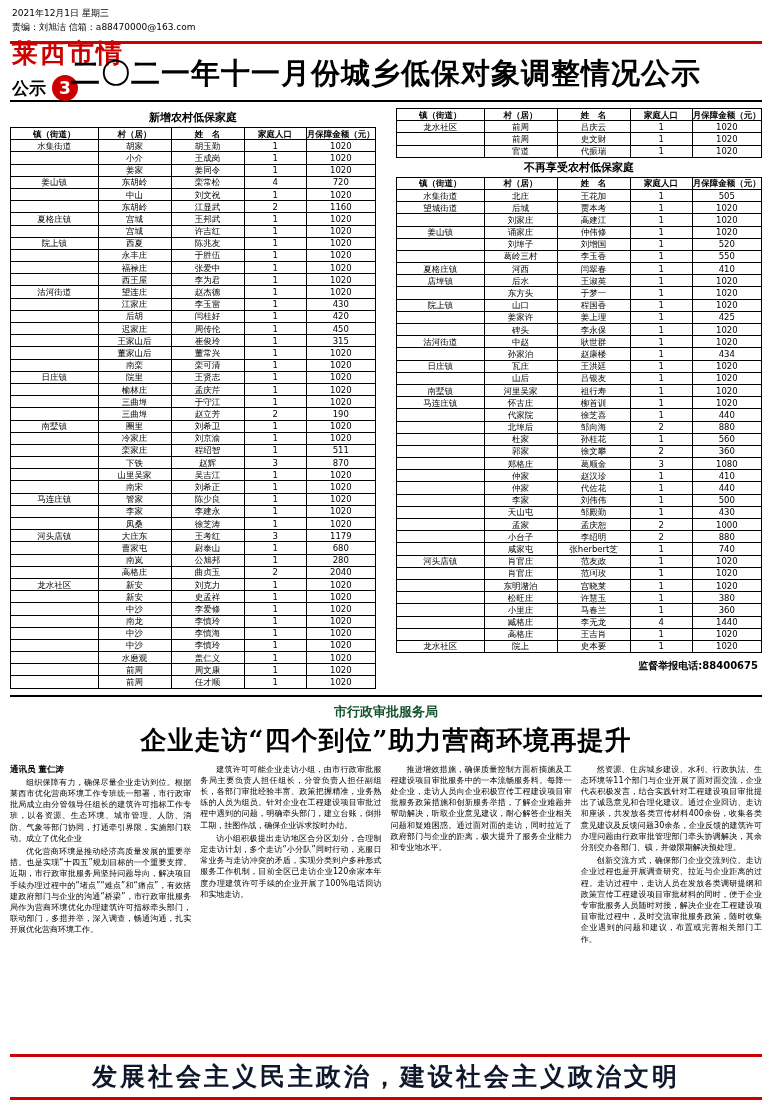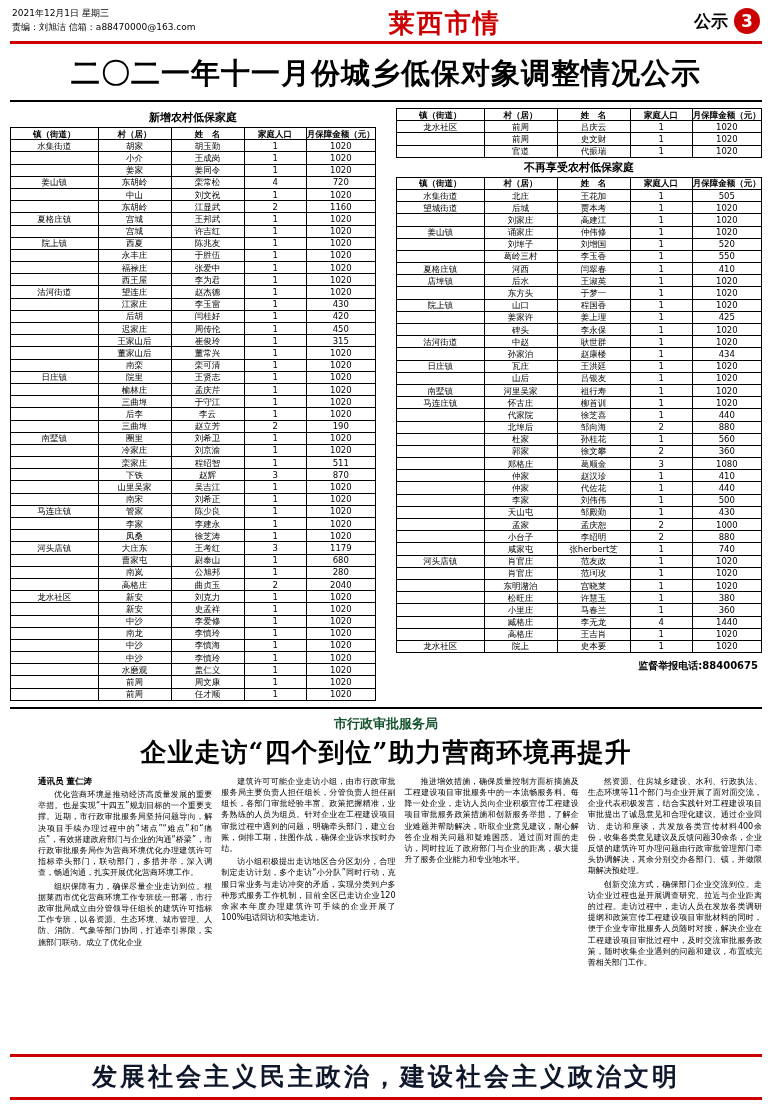--- a/index.html
+++ b/index.html
@@ -11,21 +11,21 @@
     position:relative;
     overflow:hidden;
   }
   .page{width:772px;height:1106px;position:relative;box-sizing:border-box;padding:0 10px;}
 
   
   .masthead{
     display:flex;align-items:flex-start;justify-content:space-between;
     border-bottom:3px solid #c00;
     padding:4px 2px 3px 2px;
-    height:44px;box-sizing:border-box;
+    height:44px;box-sizing:border-box;flex-direction:column;
   }
   .mh-left{font-size:9px;line-height:14px;color:#000;padding-top:2px;}
   .mh-left div{white-space:nowrap;}
   .mh-center{font-family:"DejaVu Serif","Liberation Serif",serif;font-weight:bold;font-size:26px;color:#c00;letter-spacing:2px;margin-top:2px;}
   .mh-right{display:flex;align-items:center;gap:6px;padding-top:4px;}
   .mh-right .lbl{font-weight:bold;font-size:17px;color:#000;font-family:"DejaVu Serif","Liberation Serif",serif;text-align:center;}
   .mh-right .num{
     width:26px;height:26px;border-radius:50%;background:#c00;color:#fff;
     display:flex;align-items:center;justify-content:center;font-size:17px;font-weight:bold;
   }
@@ -49,21 +49,21 @@
   table.grid th{font-weight:bold;font-size:8.5px;}
   col.c1{width:24%;}col.c2{width:20%;}col.c3{width:20%;}col.c4{width:17%;}col.c5{width:19%;}
 
   
   .hotline{text-align:right;font-size:10px;font-weight:bold;margin-top:6px;padding-right:4px;}
 
   
   .article{margin-top:6px;border-top:2px solid #000;padding-top:6px;}
   .art-dept{text-align:center;font-size:13px;font-weight:bold;font-family:"DejaVu Serif","Liberation Serif",serif;color:#14532d;}
   .art-title{text-align:center;font-size:26px;font-weight:bold;font-family:"DejaVu Serif","Liberation Serif",serif;margin:2px 0 6px 0;letter-spacing:1px;}
-  .art-body{display:flex;gap:9px;font-size:8px;line-height:11.2px;text-align:justify;margin-left:28px;}
+  .art-body{display:flex;gap:9px;font-size:8px;line-height:11.2px;text-align:justify;}
   .art-body .acol{flex:1;min-width:0;}
   .byline{font-weight:bold;margin-bottom:2px;font-size:8.5px;}
   .art-body p{margin:0 0 2px 0;text-indent:2em;}
 
   
   .footer{
     position:absolute;left:10px;right:10px;bottom:6px;
     border-top:3px solid #c00;border-bottom:3px solid #c00;
     text-align:center;color:#0f172a;font-weight:bold;
     font-family:"DejaVu Serif","Liberation Serif",serif;
@@ -259,27 +259,20 @@
             </tr>
             <tr>
               <td></td>
               <td>三曲埠</td>
               <td>于守江</td>
               <td>1</td>
               <td>1020</td>
             </tr>
             <tr>
               <td></td>
-              <td>后李</td>
-              <td>李云</td>
-              <td>1</td>
-              <td>1020</td>
-            </tr>
-            <tr>
-              <td></td>
               <td>三曲埠</td>
               <td>赵立芳</td>
               <td>2</td>
               <td>190</td>
             </tr>
             <tr>
               <td>南墅镇</td>
               <td>圈里</td>
               <td>刘希卫</td>
               <td>1</td>
@@ -768,22 +761,22 @@
       <div class="hotline">监督举报电话:88400675</div>
     </div>
   </div>
 
   <div class="article">
     <div class="art-dept">市行政审批服务局</div>
     <div class="art-title">企业走访“四个到位”助力营商环境再提升</div>
     <div class="art-body">
       <div class="acol">
         <div class="byline">通讯员 董仁涛</div>
+        <p>组织保障有力，确保尽量企业走访到位。根据莱西市优化营商环境工作专班统一部署，市行政审批局成立由分管领导任组长的建筑许可指标工作专班，以各资源、生态环境、城市管理、人防、消防、气象等部门协同，打通牵引界限，实施部门联动。成立了优化企业</p>
         <p>优化营商环境是推动经济高质量发展的重要举措。也是实现“十四五”规划目标的一个重要支撑。近期，市行政审批服务局坚持问题导向，解决项目手续办理过程中的“堵点”“难点”和“痛点”，有效搭建政府部门与企业的沟通“桥梁”，市行政审批服务局作为营商环境优化办理建筑许可指标牵头部门，联动部门，多措并举，深入调查，畅通沟通，扎实开展优化营商环境工作。</p>
-        <p>组织保障有力，确保尽量企业走访到位。根据莱西市优化营商环境工作专班统一部署，市行政审批局成立由分管领导任组长的建筑许可指标工作专班，以各资源、生态环境、城市管理、人防、消防、气象等部门协同，打通牵引界限，实施部门联动。成立了优化企业</p>
       </div>
       <div class="acol">
         <p>建筑许可可能企业走访小组，由市行政审批服务局主要负责人担任组长，分管负责人担任副组长，各部门审批经验丰富、政策把握精准，业务熟练的人员为组员。针对企业在工程建设项目审批过程中遇到的问题，明确牵头部门，建立台账，倒排工期，挂图作战，确保企业诉求按时办结。</p>
         <p>访小组积极提出走访地区合分区划分，合理制定走访计划，多个走访“小分队”同时行动，克服日常业务与走访冲突的矛盾，实现分类到户多种形式服务工作机制，目前全区已走访企业120余家本年度办理建筑许可手续的企业开展了100%电话回访和实地走访。</p>
       </div>
       <div class="acol">
         <p>推进增效措施，确保质量控制方面析摘施及工程建设项目审批服务中的一本流畅服务料。每降一处企业，走访人员向企业积极宣传工程建设项目审批服务政策措施和创新服务举措，了解企业难题并帮助解决，听取企业意见建议，耐心解答企业相关问题和疑难困惑。通过面对面的走访，同时拉近了政府部门与企业的距离，极大提升了服务企业能力和专业地水平。</p>
       </div>
       <div class="acol">
         <p>然资源、住房城乡建设、水利、行政执法、生态环境等11个部门与企业开展了面对面交流，企业代表积极发言，结合实践针对工程建设项目审批提出了诚恳意见和合理化建议。通过企业回访、走访和座谈，共发放各类宣传材料400余份，收集各类意见建议及反馈问题30余条，企业反馈的建筑许可办理问题由行政审批管理部门牵头协调解决，其余分别交办各部门、镇，并做限期解决预处理。</p>

